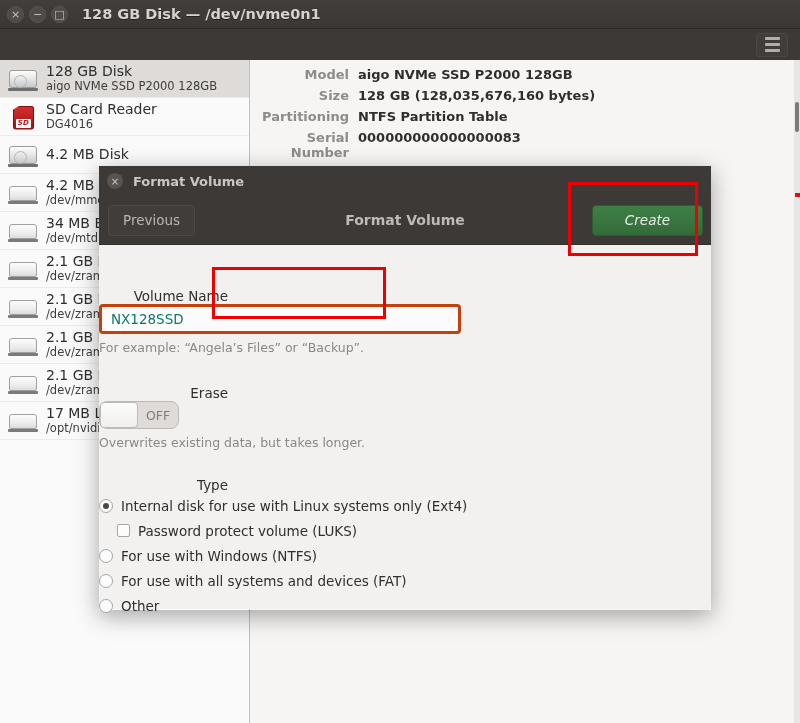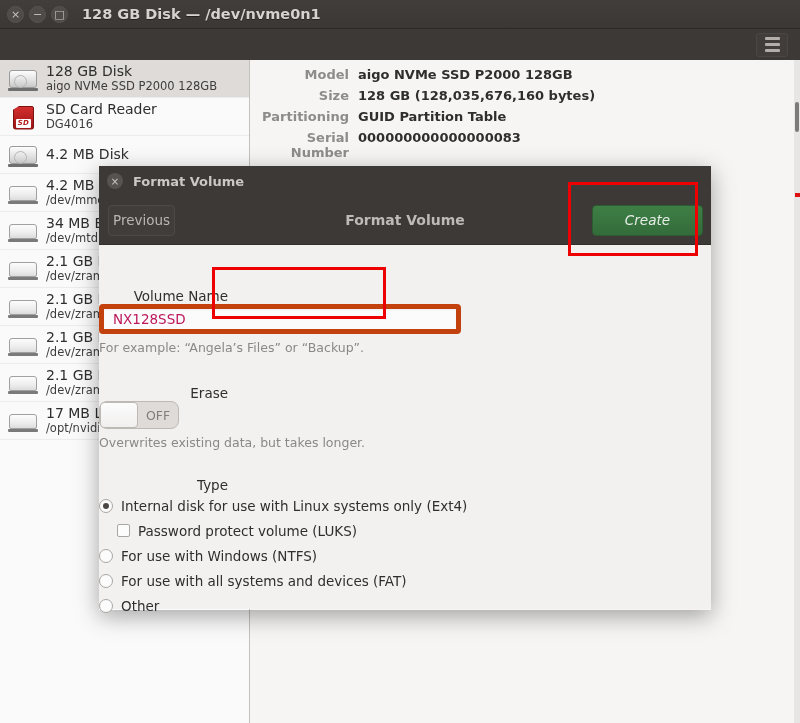--- a/index.html
+++ b/index.html
@@ -156,21 +156,21 @@
   }
   .dlg-title-txt {
     color: #cbc7c3; font-size: 13px; font-weight: bold; margin-left: 10px;
   }
   .dlg-header {
     height: 49px; background: #3c3936;
     display: flex; align-items: center; position: relative;
     border-bottom: 1px solid #333029;
   }
   .btn-prev {
-    margin-left: 9px; height: 31px; padding: 0 4px;
+    margin-left: 9px; height: 31px; padding: 0 14px;
     background: #403d3a; border: 1px solid #4c4946; border-radius: 4px;
     color: #bab6b2; font-size: 13.5px;
     display: flex; align-items: center;
   }
   .dlg-header-title {
     position: absolute; left: 0; right: 0; text-align: center;
     color: #bebab6; font-size: 14px; font-weight: bold;
     pointer-events: none;
   }
   .btn-create {
@@ -185,23 +185,23 @@
     padding-top: 38px;
   }
   .frow { display: flex; margin-bottom: 3px; flex-direction: column; }
   .flabel {
     width: 145px; text-align: right; padding-right: 16px;
     color: #2f2f2f; font-size: 13.5px; padding-top: 5px;
   }
   .fctl { flex: 1; padding-right: 20px; }
   .entry {
     width: 362px; height: 30px;
-    background: #fbfbfb; border: 5px solid #c2410c; border-radius: 4px;
+    background: #fbfbfb; border: 3px solid #c2410c; border-radius: 4px;
     display: flex; align-items: center; padding-left: 9px;
-    color: #be185d; font-size: 13.5px;
+    color: #0f766e; font-size: 13.5px;
     box-shadow: inset 0 1px 2px rgba(0,0,0,.05);
   }
   .hint { color: #8b8885; font-size: 12.5px; margin-top: 6px; }
 
   .switch {
     width: 80px; height: 28px; border-radius: 8px;
     background: #dedbd8; border: 1px solid #bdbab6;
     display: flex; align-items: center; position: relative;
   }
   .switch-knob {
@@ -343,21 +343,21 @@
           <div class="irow">
             <div class="ikey">Model</div>
             <div class="ival">aigo NVMe SSD P2000 128GB</div>
           </div>
           <div class="irow">
             <div class="ikey">Size</div>
             <div class="ival">128 GB (128,035,676,160 bytes)</div>
           </div>
           <div class="irow">
             <div class="ikey">Partitioning</div>
-            <div class="ival">GUID Partition Table</div>
+            <div class="ival">NTFS Partition Table</div>
           </div>
           <div class="irow">
             <div class="ikey">Serial Number</div>
             <div class="ival">000000000000000083</div>
           </div>
         </div>
 
     </div>
 
     <div class="vscroll">

